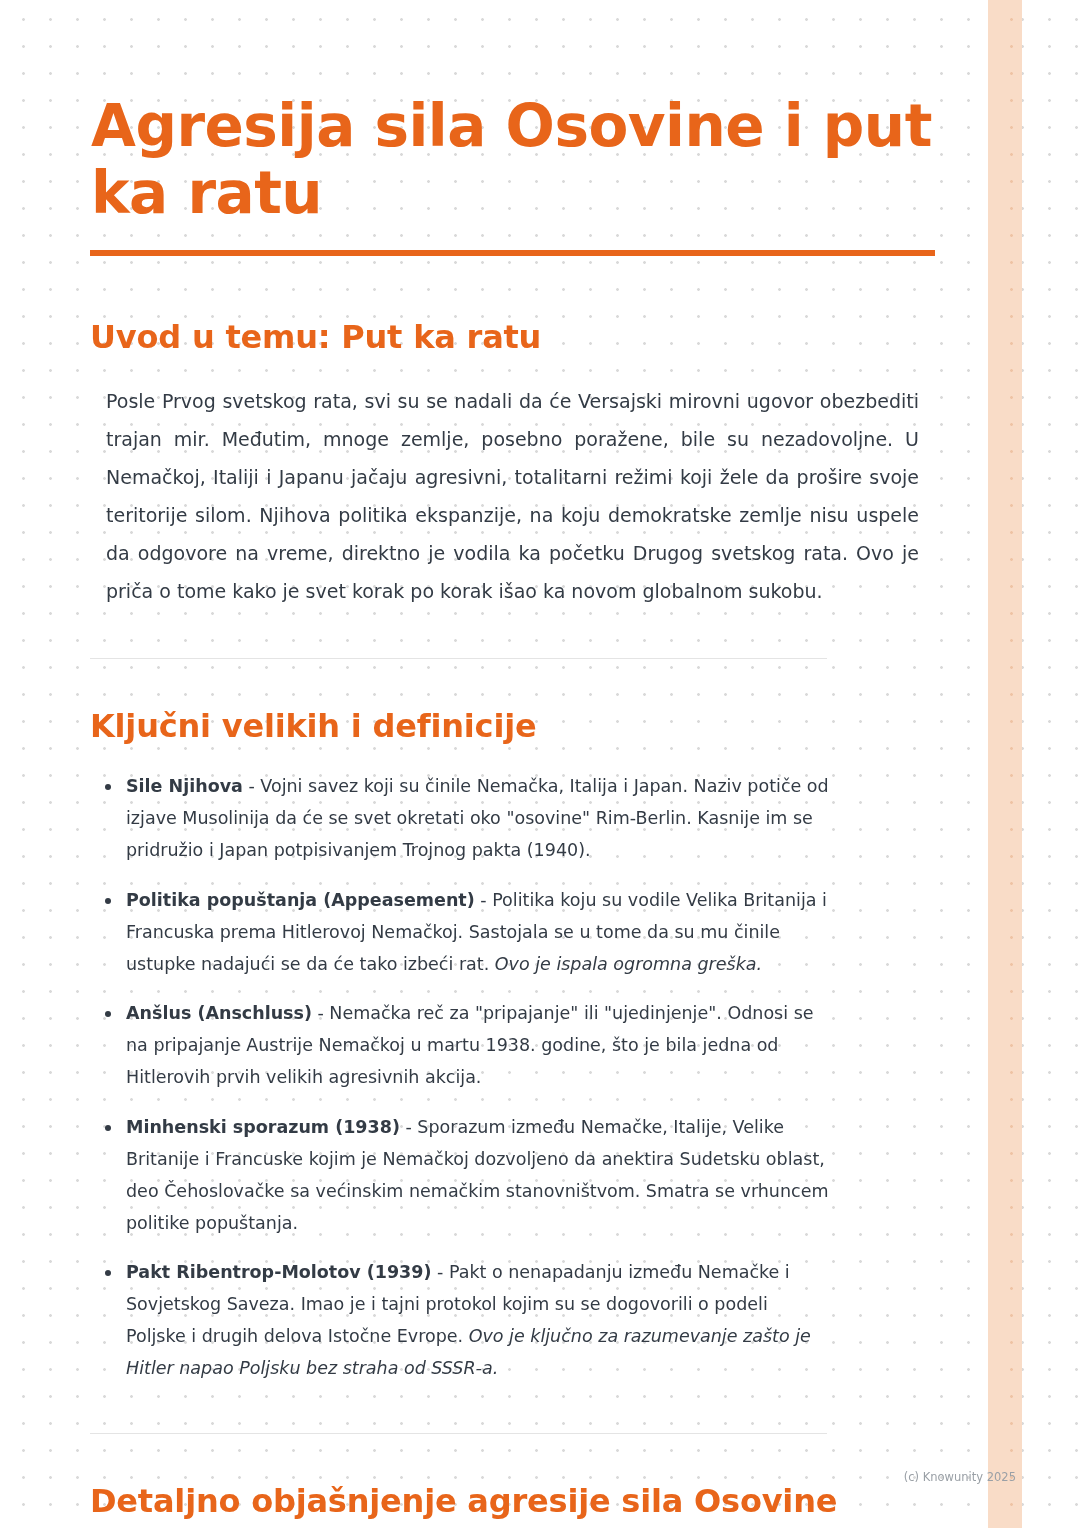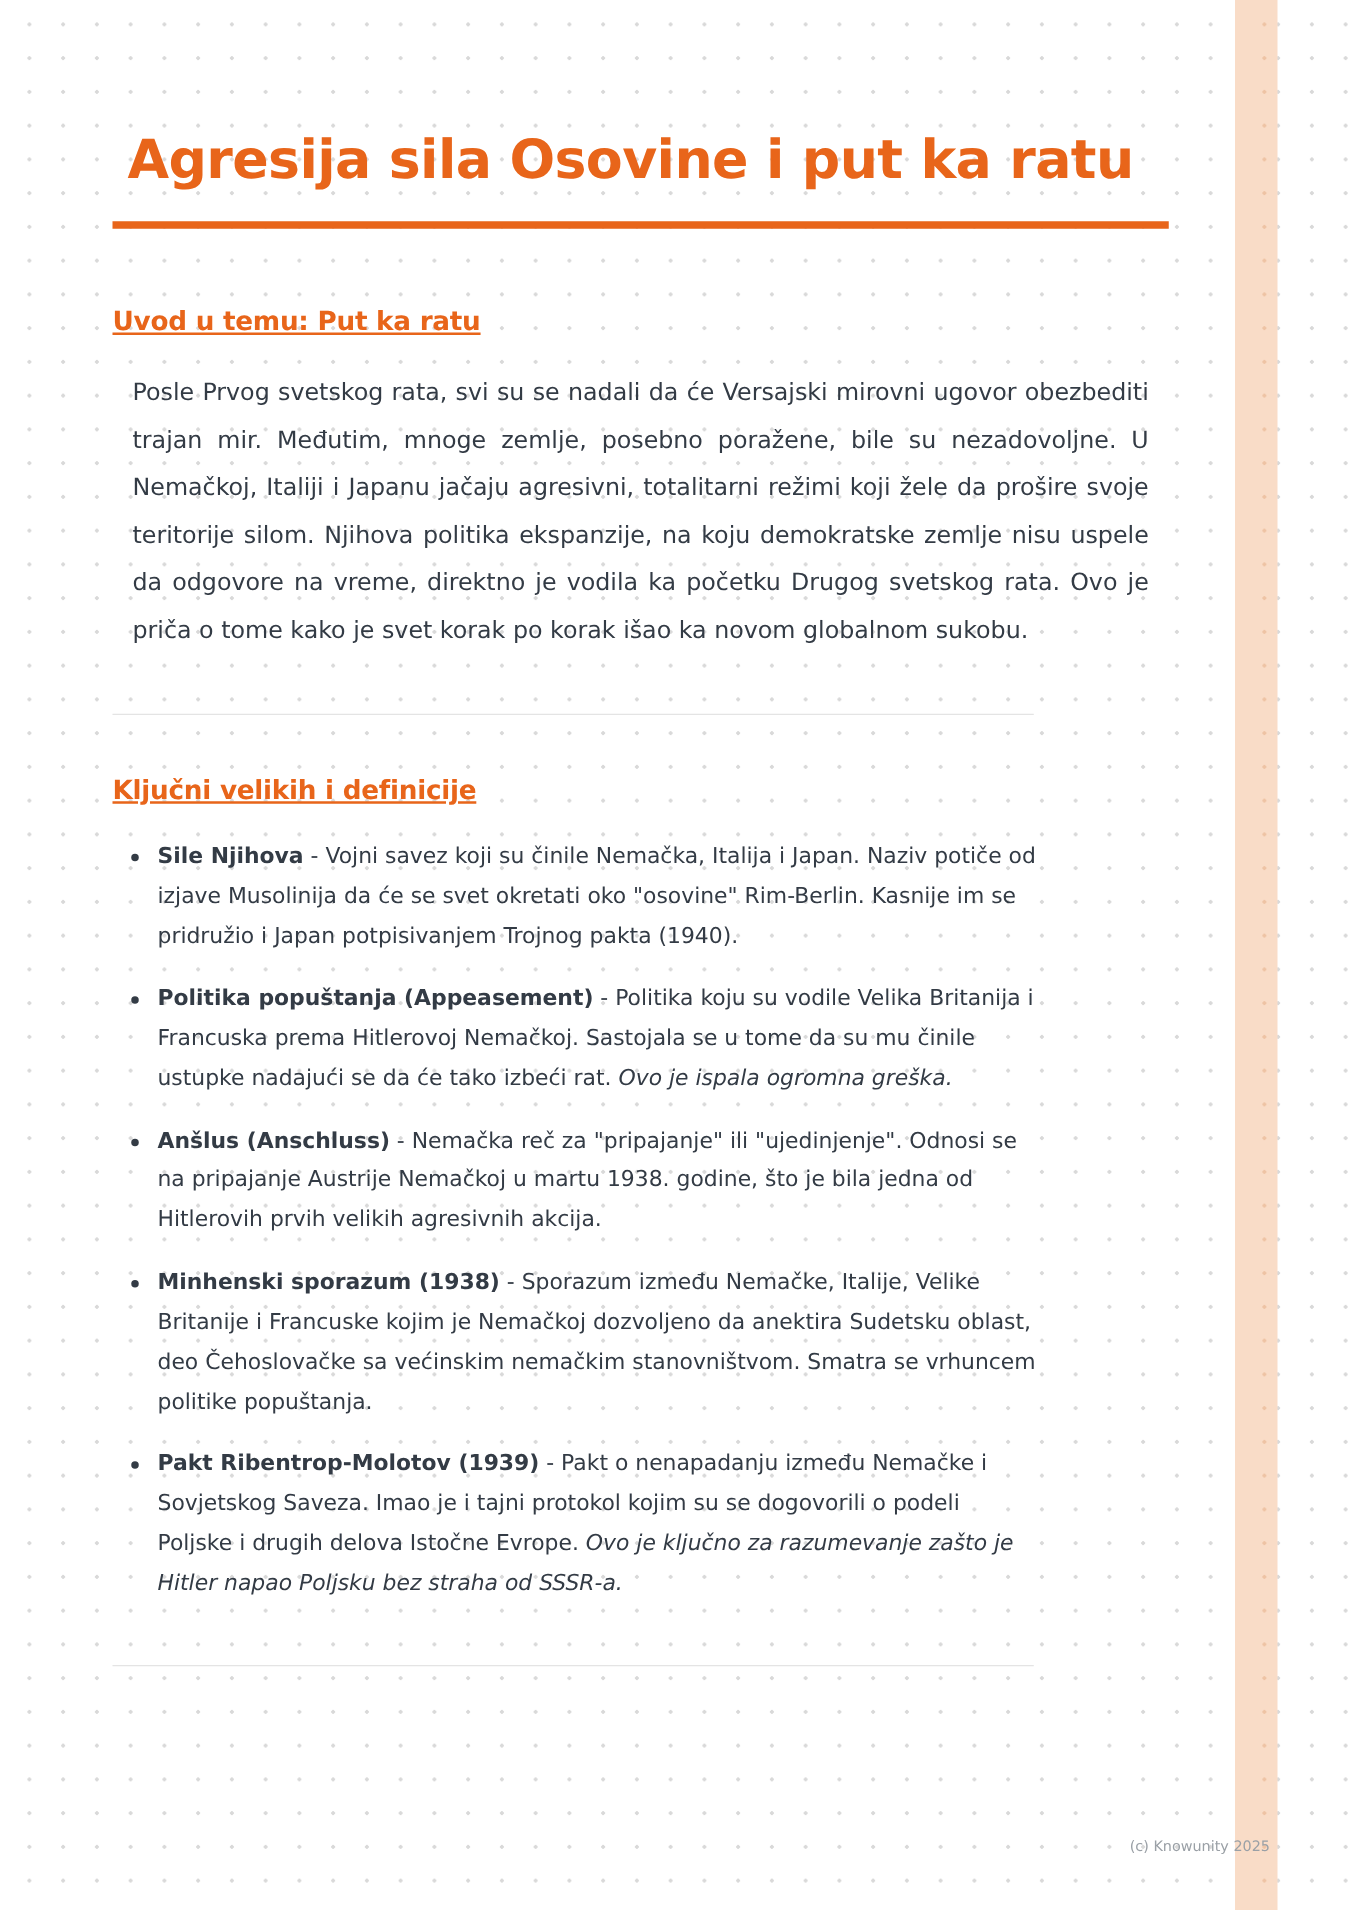--- a/index.html
+++ b/index.html
@@ -25,40 +25,39 @@
     background-size: 27px 27px;
     background-position: 10px 6px;
   }
   .content {
     position: absolute;
     left: 90px;
     top: 92px;
     width: 845px;
   }
   .doc-title {
-    margin: 12px;
-    font-size: 43px;
+    margin: 1px;
+    font-size: 58px;
     line-height: 1.15;
     font-weight: bold;
     letter-spacing: -0.5px;
     color: #e8651a;
   }
   .title-rule {
     border: none;
     height: 6px;
     background: #e8651a;
     margin: 24px 0 0 0;
   }
   .section-heading {
     margin: 0 0 26px 0;
-    font-size: 21px;
+    font-size: 32px;
     font-weight: bold;
     color: #e8651a;
     letter-spacing: -0.2px;
-    text-decoration: underline;
   }
   .intro-section { margin-top: 62px; }
   .intro-body {
     margin: 16px;
     font-size: 19px;
     line-height: 2.0;
     color: #333b45;
     text-align: justify;
   }
   .divider {
@@ -139,18 +138,21 @@
           <span class="bullet-dot"></span><span class="term">Minhenski sporazum (1938)</span><span> - Sporazum između Nemačke, Italije, Velike Britanije i Francuske kojim je Nemačkoj dozvoljeno da anektira Sudetsku oblast, deo Čehoslovačke sa većinskim nemačkim stanovništvom. Smatra se vrhuncem politike popuštanja.</span><span class="em"></span>
         </li>
         <li class="term-item">
           <span class="bullet-dot"></span><span class="term">Pakt Ribentrop-Molotov (1939)</span><span> - Pakt o nenapadanju između Nemačke i Sovjetskog Saveza. Imao je i tajni protokol kojim su se dogovorili o podeli Poljske i drugih delova Istočne Evrope. </span><span class="em">Ovo je ključno za razumevanje zašto je Hitler napao Poljsku bez straha od SSSR-a.</span>
         </li>
       </ul>
     </div>
 
     <hr class="divider">
 
+    <div class="detail-section">
+      <h2 class="section-heading">Detaljno objašnjenje agresije sila Osovine</h2>
+    </div>
 
   </div>
 
   <div class="page-footer">(c) Knowunity 2025</div>
 
 </div>
 
 </body></html>

